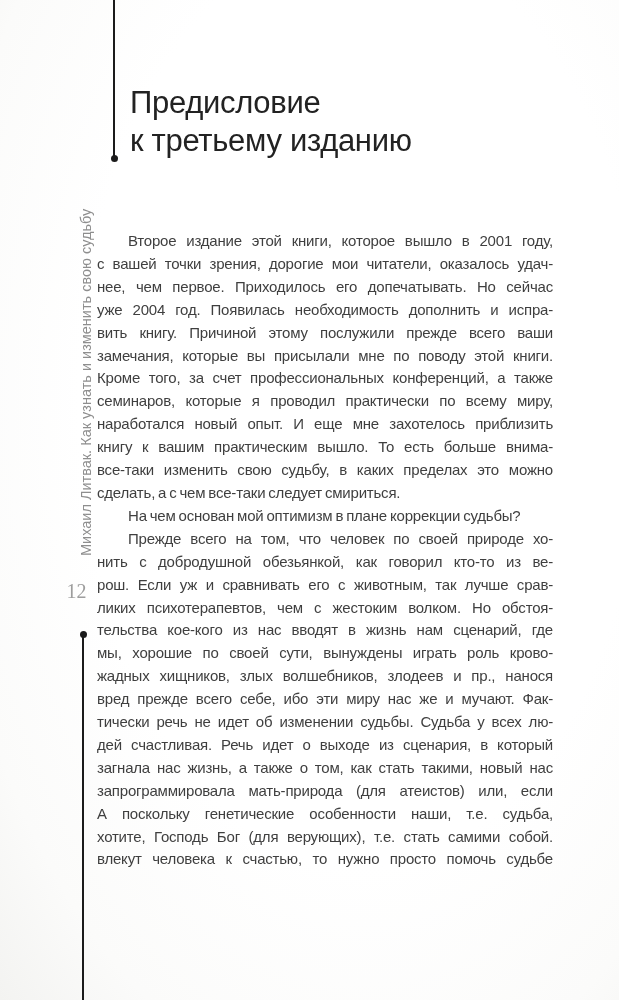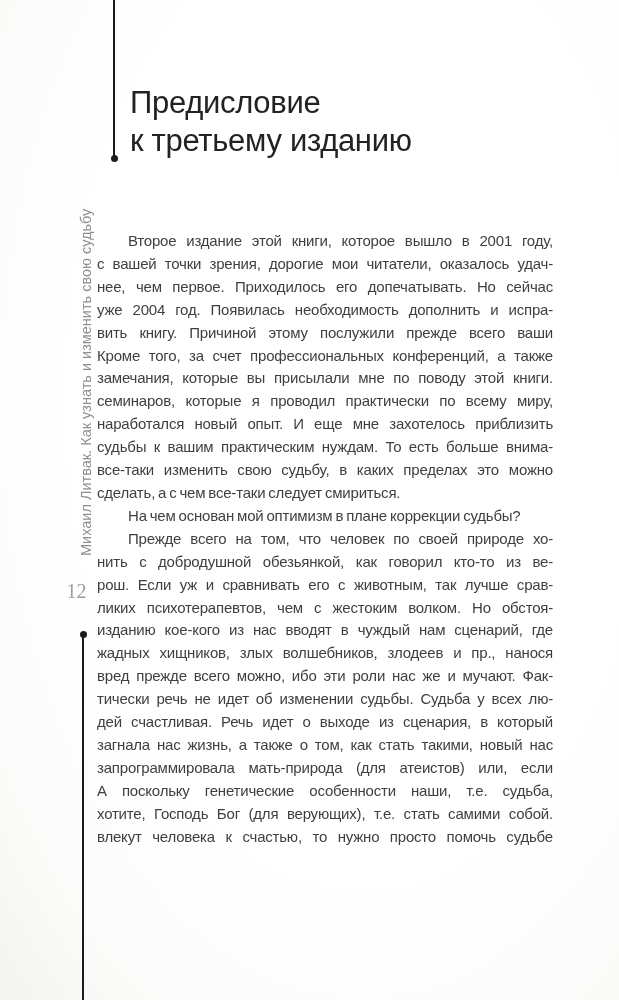--- a/index.html
+++ b/index.html
@@ -135,39 +135,40 @@
     <span class="rule-dot"></span>
   </div>
 
   <div class="body-text">
     <div class="para">
         <div class="bline">Второе издание этой книги, которое вышло в 2001 году,</div>
         <div class="bline">с вашей точки зрения, дорогие мои читатели, оказалось удач-</div>
         <div class="bline">нее, чем первое. Приходилось его допечатывать. Но сейчас</div>
         <div class="bline">уже 2004 год. Появилась необходимость дополнить и испра-</div>
         <div class="bline">вить книгу. Причиной этому послужили прежде всего ваши</div>
+        <div class="bline">замечания, которые вы присылали мне по поводу этой книги.</div>
         <div class="bline">Кроме того, за счет профессиональных конференций, а также</div>
-        <div class="bline">замечания, которые вы присылали мне по поводу этой книги.</div>
         <div class="bline">семинаров, которые я проводил практически по всему миру,</div>
         <div class="bline">наработался новый опыт. И еще мне захотелось приблизить</div>
-        <div class="bline">судьбы к вашим практическим нуждам. То есть больше внима-</div>
+        <div class="bline">книгу к вашим практическим вышло. То есть больше внима-</div>
         <div class="bline">все-таки изменить свою судьбу, в каких пределах это можно</div>
         <div class="bline">сделать, а с чем все-таки следует смириться.</div>
       </div>
     <div class="para">
         <div class="bline">На чем основан мой оптимизм в плане коррекции судьбы?</div>
       </div>
     <div class="para para-cont">
         <div class="bline">Прежде всего на том, что человек по своей природе хо-</div>
         <div class="bline">нить с добродушной обезьянкой, как говорил кто-то из ве-</div>
         <div class="bline">рош. Если уж и сравнивать его с животным, так лучше срав-</div>
         <div class="bline">ликих психотерапевтов, чем с жестоким волком. Но обстоя-</div>
-        <div class="bline">изданию кое-кого из нас вводят в чуждый нам сценарий, где</div>
+        <div class="bline">тельства кое-кого из нас вводят в жизнь нам сценарий, где</div>
+        <div class="bline">мы, хорошие по своей сути, вынуждены играть роль крово-</div>
         <div class="bline">жадных хищников, злых волшебников, злодеев и пр., нанося</div>
-        <div class="bline">вред прежде всего можно, ибо эти роли нас же и мучают. Фак-</div>
+        <div class="bline">вред прежде всего себе, ибо эти миру нас же и мучают. Фак-</div>
         <div class="bline">тически речь не идет об изменении судьбы. Судьба у всех лю-</div>
         <div class="bline">дей счастливая. Речь идет о выходе из сценария, в который</div>
         <div class="bline">загнала нас жизнь, а также о том, как стать такими, новый нас</div>
         <div class="bline">запрограммировала мать-природа (для атеистов) или, если</div>
         <div class="bline">А поскольку генетические особенности наши, т.е. судьба,</div>
         <div class="bline">хотите, Господь Бог (для верующих), т.е. стать самими собой.</div>
         <div class="bline">влекут человека к счастью, то нужно просто помочь судьбе</div>
       </div>
   </div>
 

